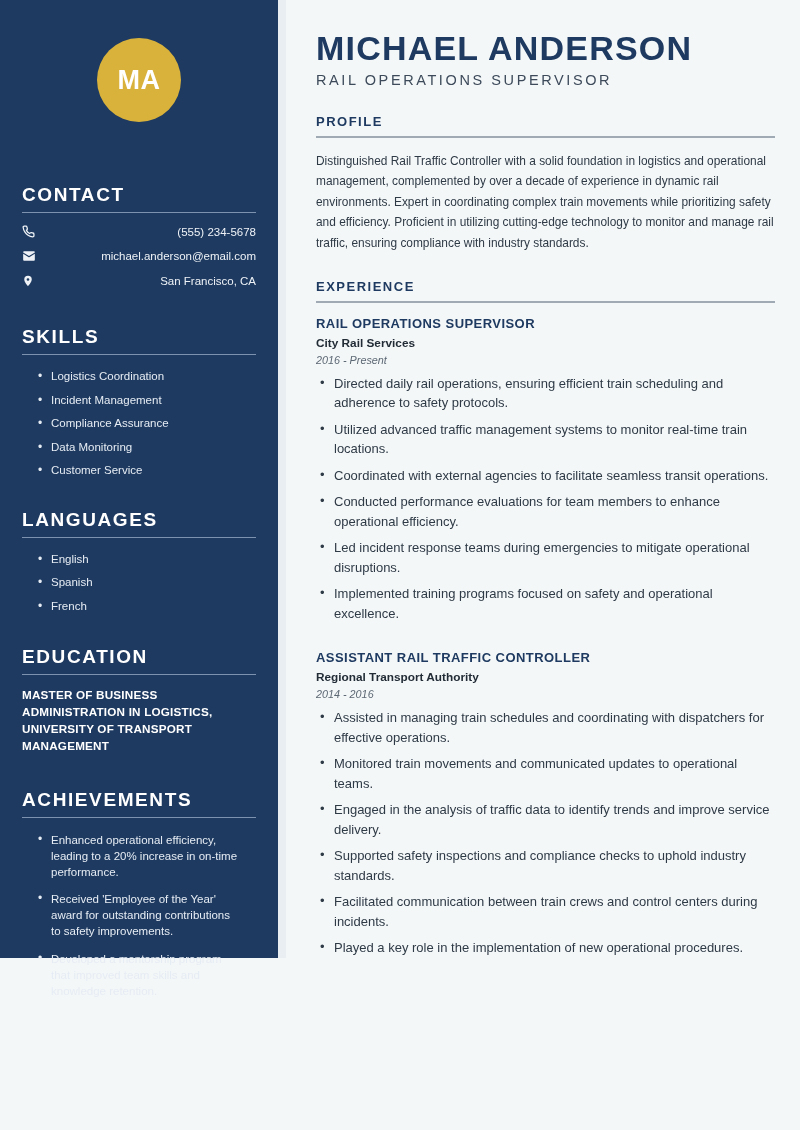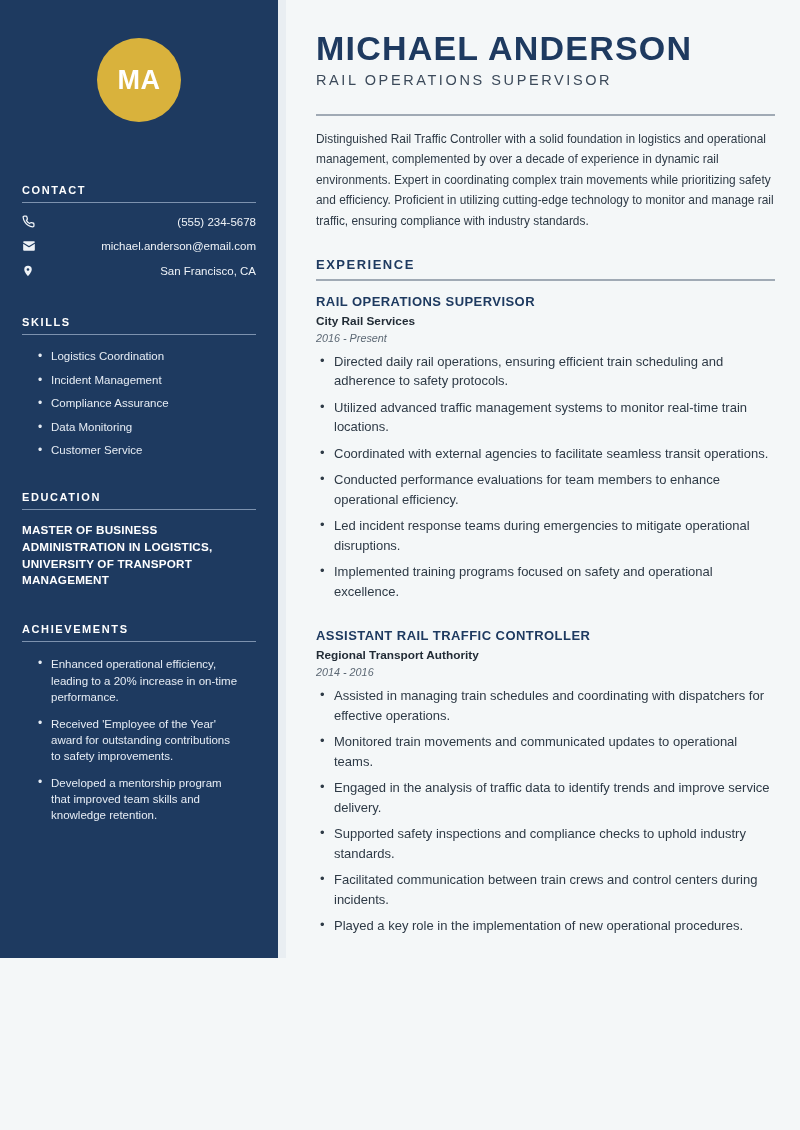--- a/index.html
+++ b/index.html
@@ -47,21 +47,21 @@
     align-items: center;
     justify-content: center;
     font-size: 27px;
     font-weight: bold;
     letter-spacing: 0.5px;
   }
   .side-section {
     padding: 0 22px 0 22px;
   }
   .side-heading {
-    font-size: 11px;
+    font-size: 19px;
     font-weight: bold;
     letter-spacing: 1.6px;
     color: #ffffff;
     margin: 0 0 6px 0;
     text-transform: uppercase;
   }
   .side-rule {
     height: 1px;
     background: #8ea2bd;
     opacity: 0.85;
@@ -262,20 +262,29 @@
       <div class="side-rule"></div>
       <ul class="side-list">
         <li>Logistics Coordination</li>
         <li>Incident Management</li>
         <li>Compliance Assurance</li>
         <li>Data Monitoring</li>
         <li>Customer Service</li>
       </ul>
     </section>
 
+    <section class="side-section languages-block">
+      <h2 class="side-heading">LANGUAGES</h2>
+      <div class="side-rule"></div>
+      <ul class="side-list">
+        <li>English</li>
+        <li>Spanish</li>
+        <li>French</li>
+      </ul>
+    </section>
 
     <section class="side-section education-block">
       <h2 class="side-heading">EDUCATION</h2>
       <div class="side-rule"></div>
       <div class="edu-entry">MASTER OF BUSINESS ADMINISTRATION IN LOGISTICS, UNIVERSITY OF TRANSPORT MANAGEMENT</div>
     </section>
 
     <section class="side-section achievements-block">
       <h2 class="side-heading">ACHIEVEMENTS</h2>
       <div class="side-rule"></div>
@@ -289,20 +298,21 @@
   </aside>
 
   <div class="gap-strip"></div>
 
   <main class="main">
 
     <h1 class="name">MICHAEL ANDERSON</h1>
     <div class="job-title">RAIL OPERATIONS SUPERVISOR</div>
 
     <section>
+      <h2 class="main-heading">PROFILE</h2>
       <div class="main-rule"></div>
       <p class="profile-text">Distinguished Rail Traffic Controller with a solid foundation in logistics and operational management, complemented by over a decade of experience in dynamic rail environments. Expert in coordinating complex train movements while prioritizing safety and efficiency. Proficient in utilizing cutting-edge technology to monitor and manage rail traffic, ensuring compliance with industry standards.</p>
     </section>
 
     <section>
       <h2 class="main-heading">EXPERIENCE</h2>
       <div class="main-rule"></div>
 
       <div class="exp-entry">
         <div class="exp-role">RAIL OPERATIONS SUPERVISOR</div>

